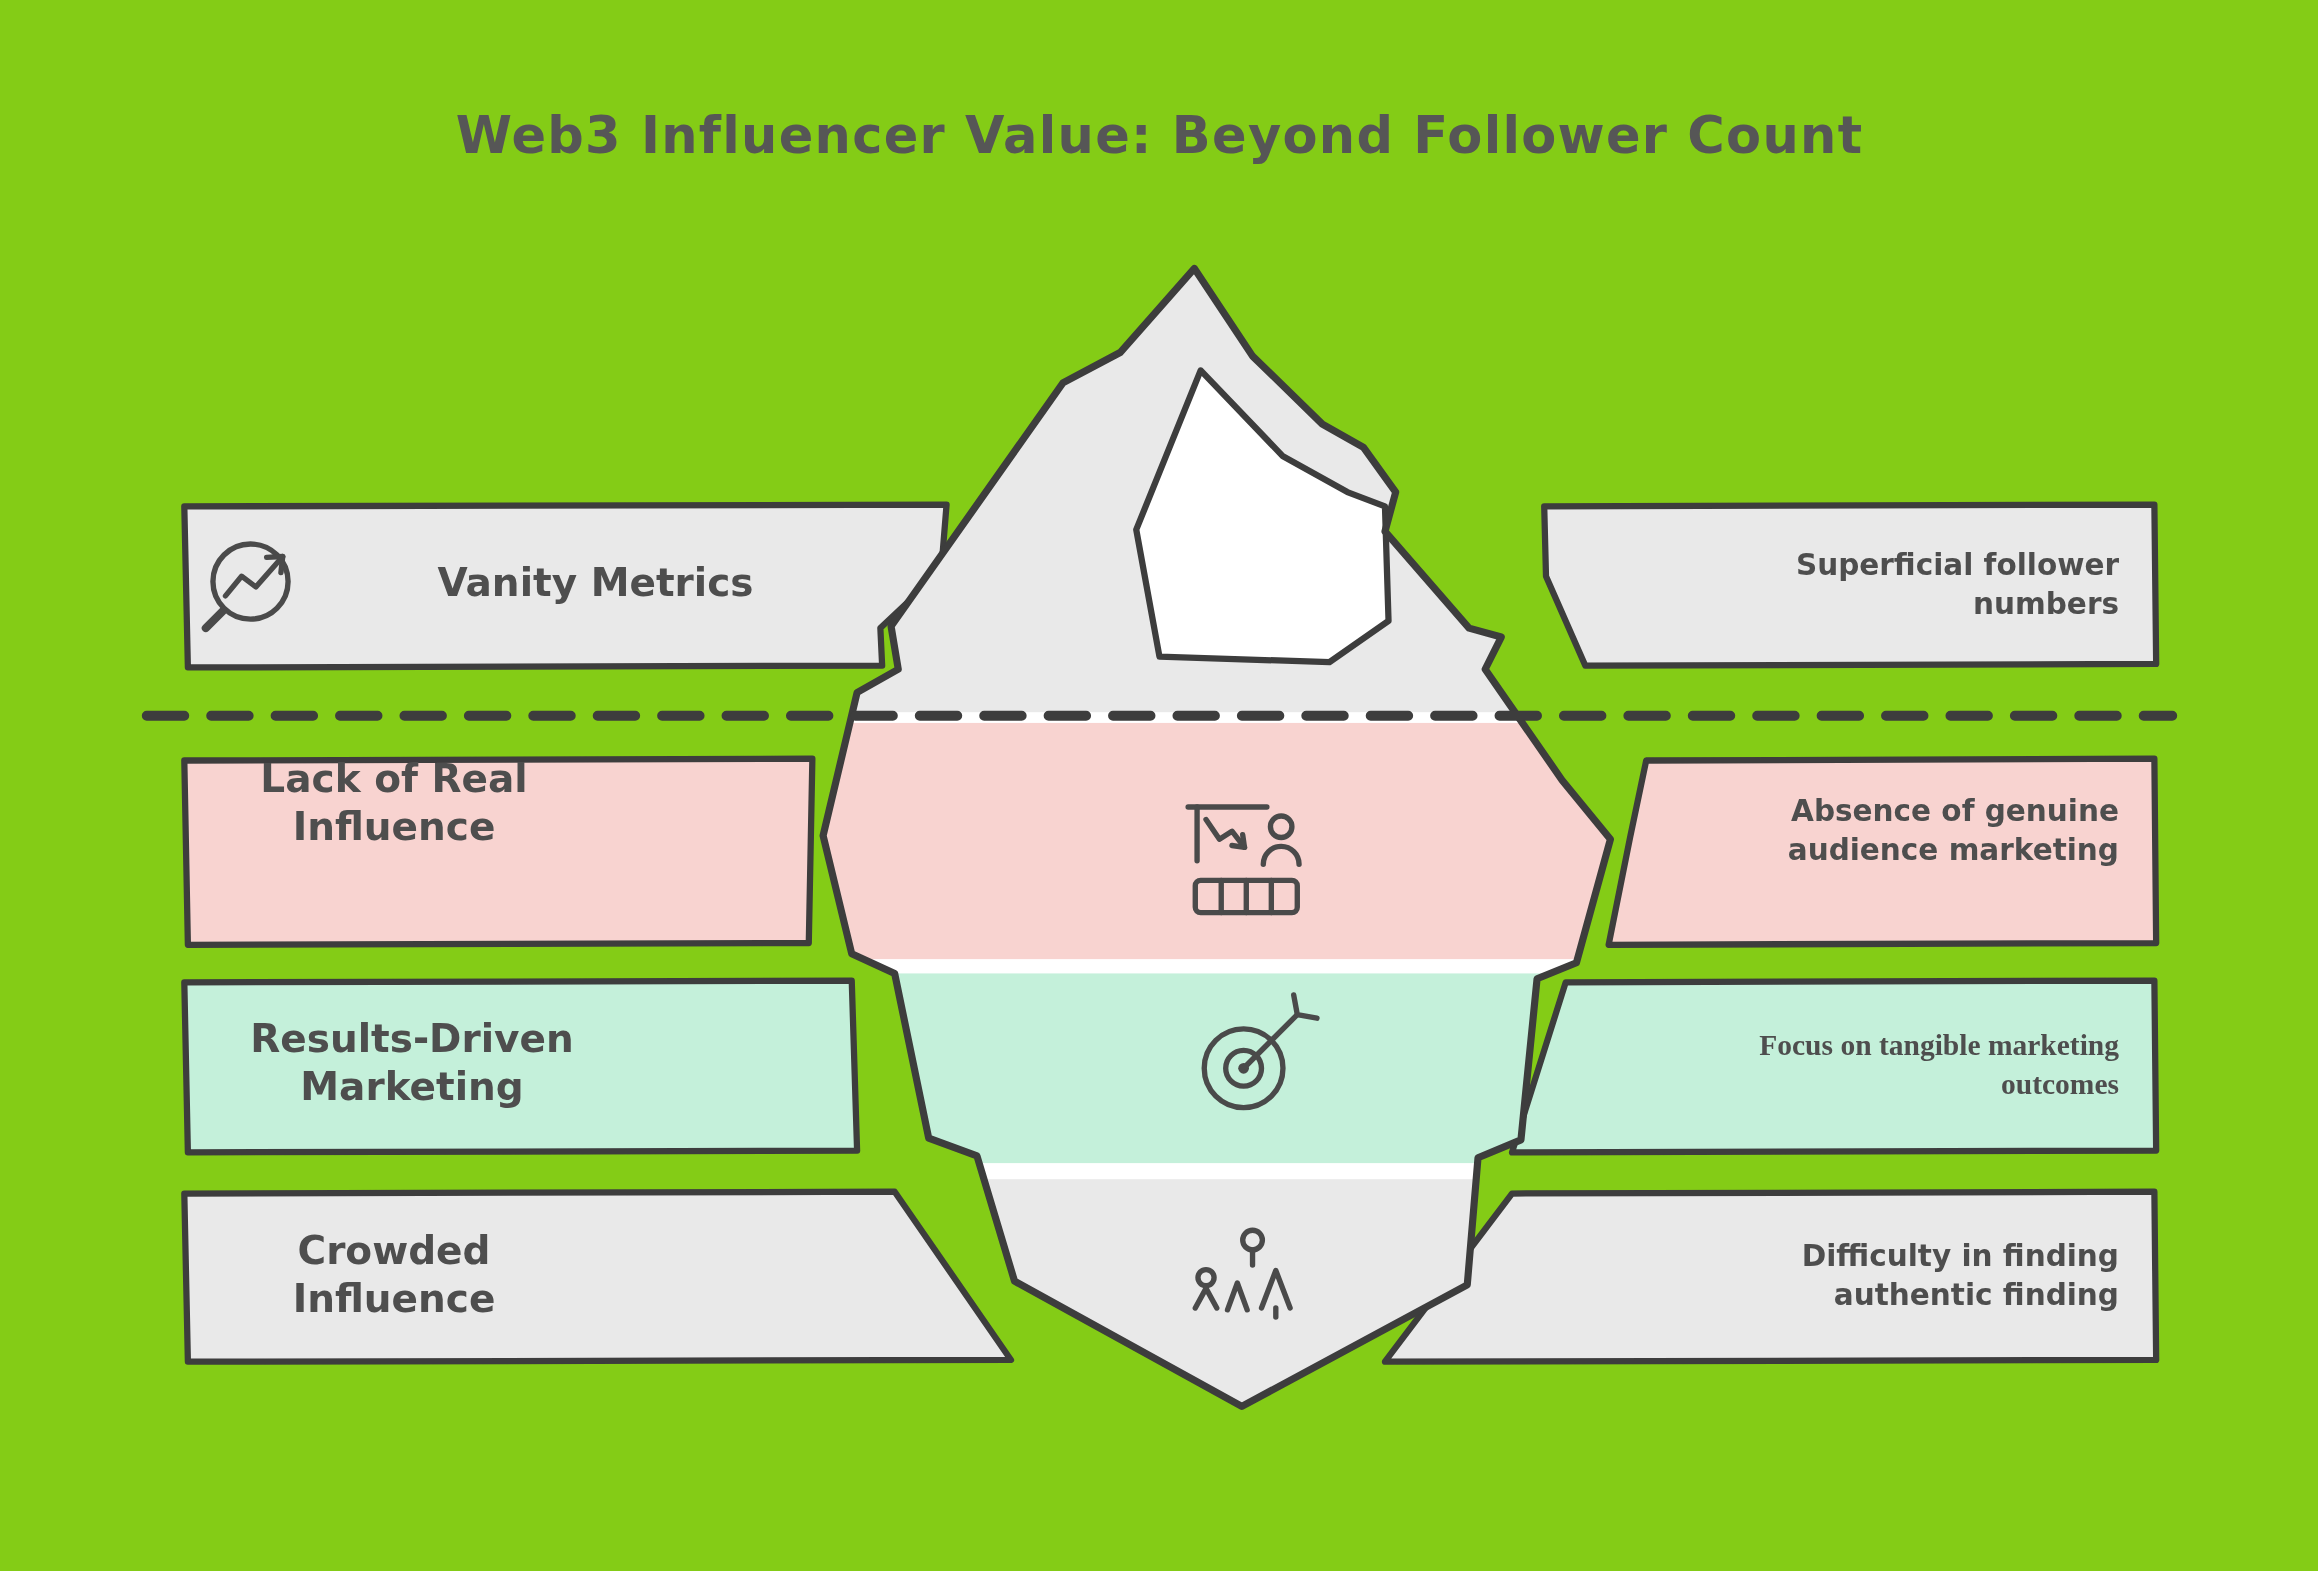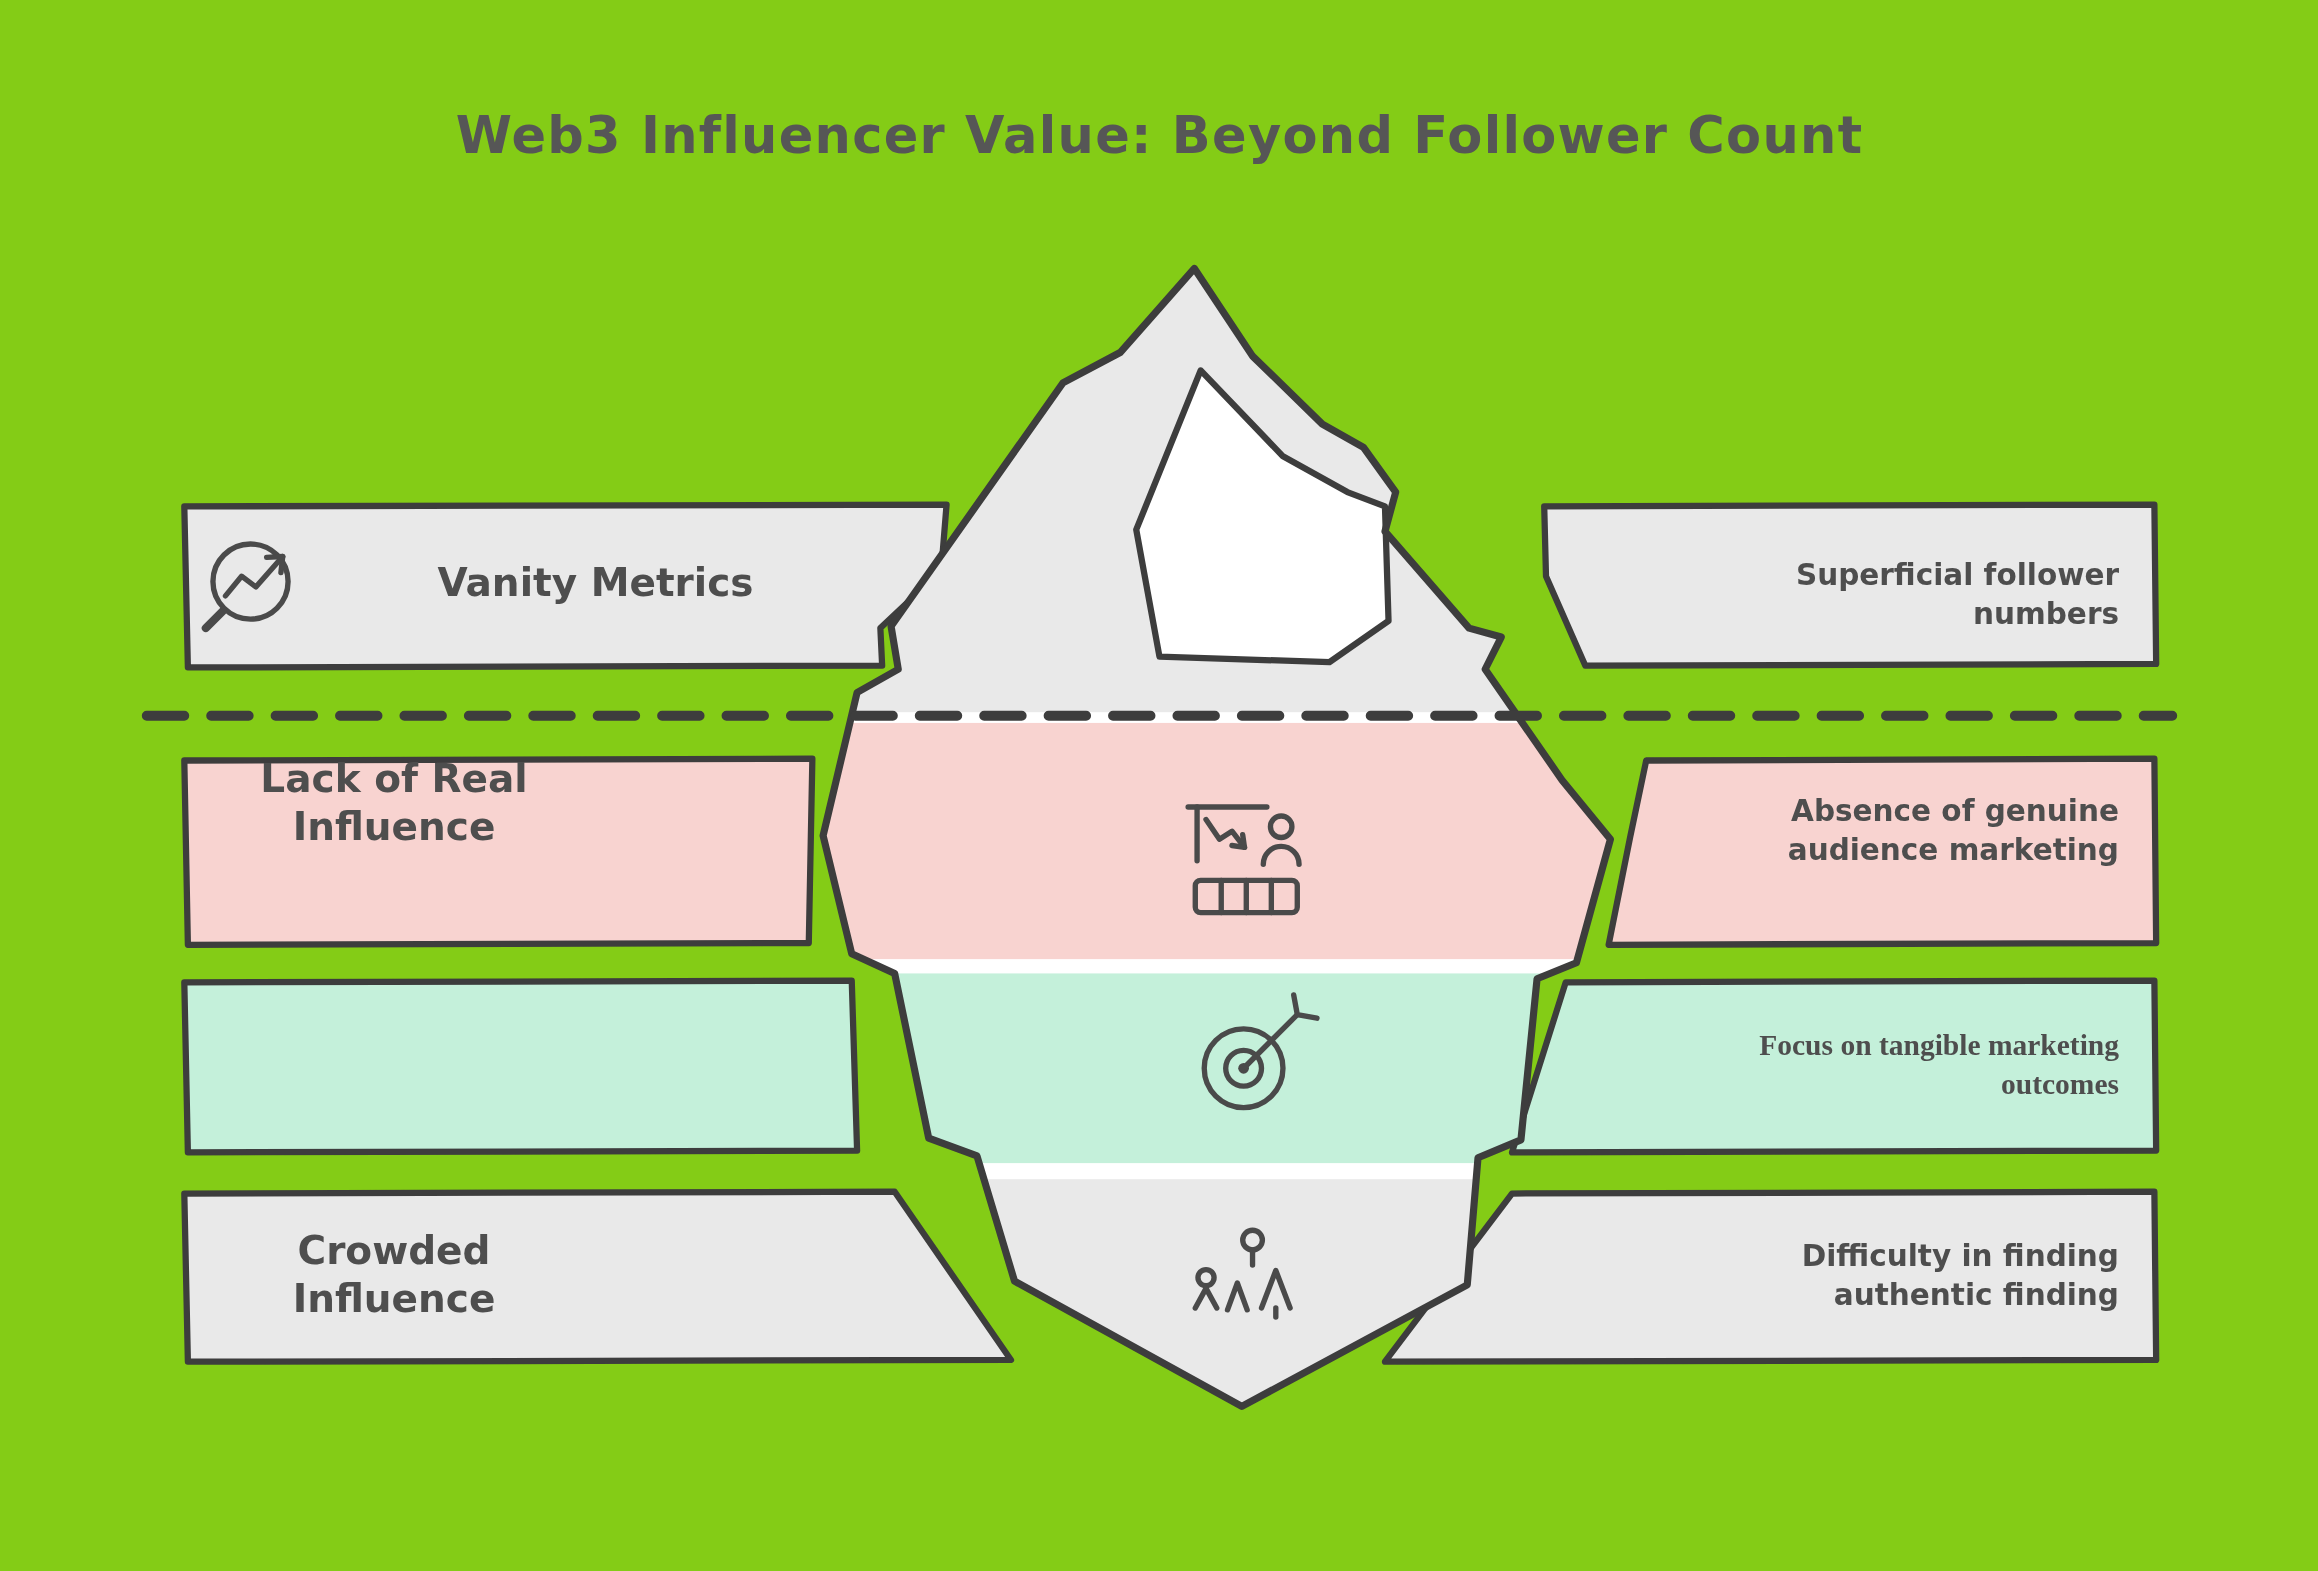--- a/index.html
+++ b/index.html
@@ -107,24 +107,25 @@
       <path class="icon" d="M1426,1462 L1426,1472"></path>
     </g>
   </svg>
 
   <div class="title">Web3 Influencer Value: Beyond Follower Count</div>
 
   <div class="label lbl-left" style="left:345px;top:559px;width:501px;">Vanity Metrics</div>
 
   <div class="label lbl-left" style="left:215px;top:755px;width:358px;">Lack of Real Influence</div>
 
+  <div class="label lbl-left" style="left:215px;top:1015px;width:394px;">Results-Driven Marketing</div>
 
   <div class="label lbl-left" style="left:215px;top:1227px;width:358px;">Crowded Influence</div>
 
-  <div class="label lbl-right" style="right:200px;top:546px;width:385px;margin-top:10px;">Superficial follower numbers</div>
+  <div class="label lbl-right" style="right:200px;top:546px;width:385px;">Superficial follower numbers</div>
 
   <div class="label lbl-right" style="right:200px;top:792px;width:344px;">Absence of genuine audience marketing</div>
 
   <div class="label lbl-right" style="right:200px;top:1026px;width:385px;font-family:Liberation Serif, serif;">Focus on tangible marketing outcomes</div>
 
   <div class="label lbl-right" style="right:200px;top:1237px;width:394px;">Difficulty in finding authentic finding</div>
 
 </div>
 
 

